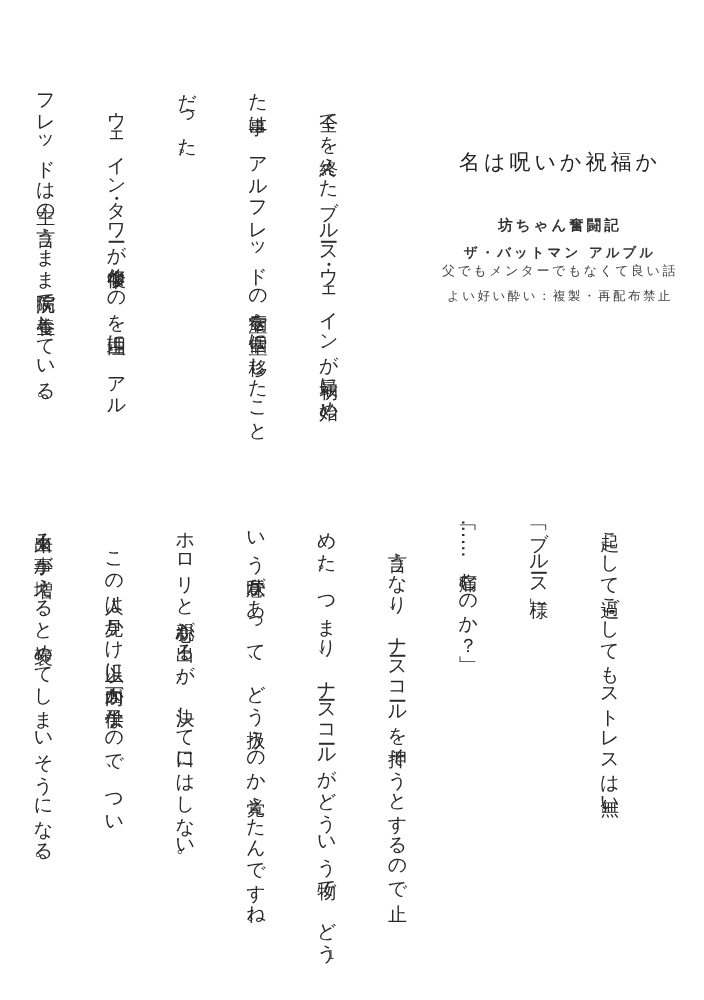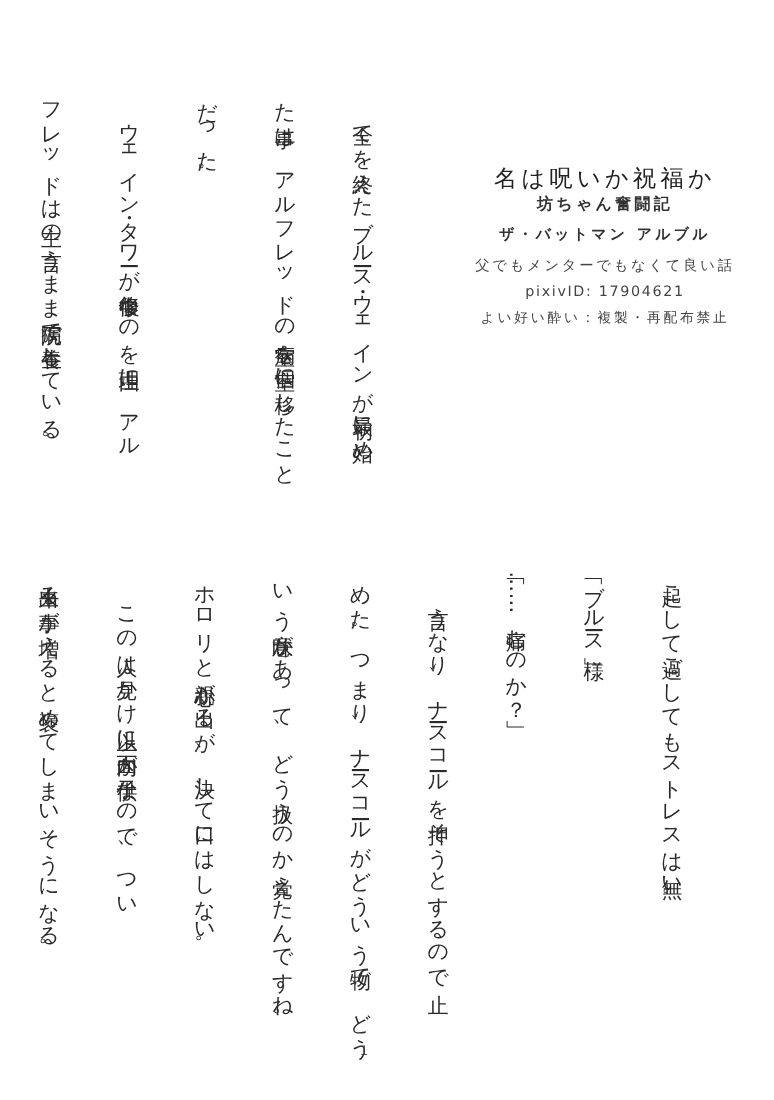--- a/index.html
+++ b/index.html
@@ -5,41 +5,40 @@
   html, body { margin:0; padding:0; background:#ffffff; }
   body { width:704px; height:1000px; position:relative; overflow:hidden;
          font-family:"DejaVu Serif", serif; color:#222; }
   .page { position:absolute; left:0; top:0; width:704px; height:1000px; background:#fff; }
   .vblock { position:absolute; writing-mode:vertical-rl; -webkit-writing-mode:vertical-rl;
             font-family:"DejaVu Sans", sans-serif; font-size:19px; line-height:23.6px;
             letter-spacing:0.35px; color:#2a2a2a; white-space:pre; }
   .vblock .col { display:block; }
   #top-text { right:316px; top:80px; height:395px; }
   #bottom-text { right:35px; top:519px; height:420px; }
-  .title-area { position:absolute; left:410px; top:140px; width:280px; text-align:center; }
+  .title-area { position:absolute; left:420px; top:140px; width:280px; text-align:center; }
   .title { font-family:"DejaVu Serif", serif; font-size:21px; letter-spacing:4px; color:#222; margin-top:8px; }
-  .sub1 { font-family:"DejaVu Serif", serif; font-weight:bold; font-size:14.5px; letter-spacing:3px; color:#333; }
+  .sub1 { font-family:"DejaVu Serif", serif; font-weight:bold; font-size:14.5px; letter-spacing:3px; margin-top:40px; color:#333; }
   .sub2 { font-family:"DejaVu Serif", serif; font-weight:bold; font-size:13.5px; letter-spacing:3px; margin-top:9px; color:#333;text-align:center; }
-  .sub3 { font-family:Liberation Mono, monospace; font-size:13px; letter-spacing:2.5px; margin-top:10px; color:#444; }
+  .sub3 { font-family:Liberation Mono, monospace; font-size:13px; letter-spacing:2.5px; color:#444; }
   .sub4 { font-family:"DejaVu Sans", sans-serif; font-size:13px; letter-spacing:2px; margin-top:8px; color:#444; }
   .sub5 { font-family:"DejaVu Sans", sans-serif; font-size:13px; letter-spacing:1.5px; margin-top:8px; color:#444; }
   .sub6 { font-family:Liberation Sans, sans-serif; font-size:12.5px; letter-spacing:2.5px; margin-top:8px; color:#444; }
   .page-number { position:absolute; left:327px; top:948px; font-family:"DejaVu Sans", sans-serif; font-size:12px; color:#444; }
 </style>
 </head>
 <body>
 
 <div class="page">
 
   <div class="title-area">
     <div class="title">名は呪いか祝福か</div>
     <div class="sub1">坊ちゃん奮闘記</div>
     <div class="sub2">ザ・バットマン アルブル</div>
     <div class="sub3">父でもメンターでもなくて良い話</div>
-    <div class="sub5">pixivID: 17904621</div>
     <div class="sub6">よい好い酔い：複製・再配布禁止</div>
   </div>
 
   <div class="vblock" id="top-text">
     <span class="col">　全てを終えたブルース・ウェインが最初に始め</span>
     <span class="col">た事は、アルフレッドの病室を個室に移したこと</span>
     <span class="col">だった。</span>
     <span class="col">　ウェイン・タワーが修復中なのを理由に、アル</span>
     <span class="col">フレッドは主の言うまま病院で養生している。</span>
     

